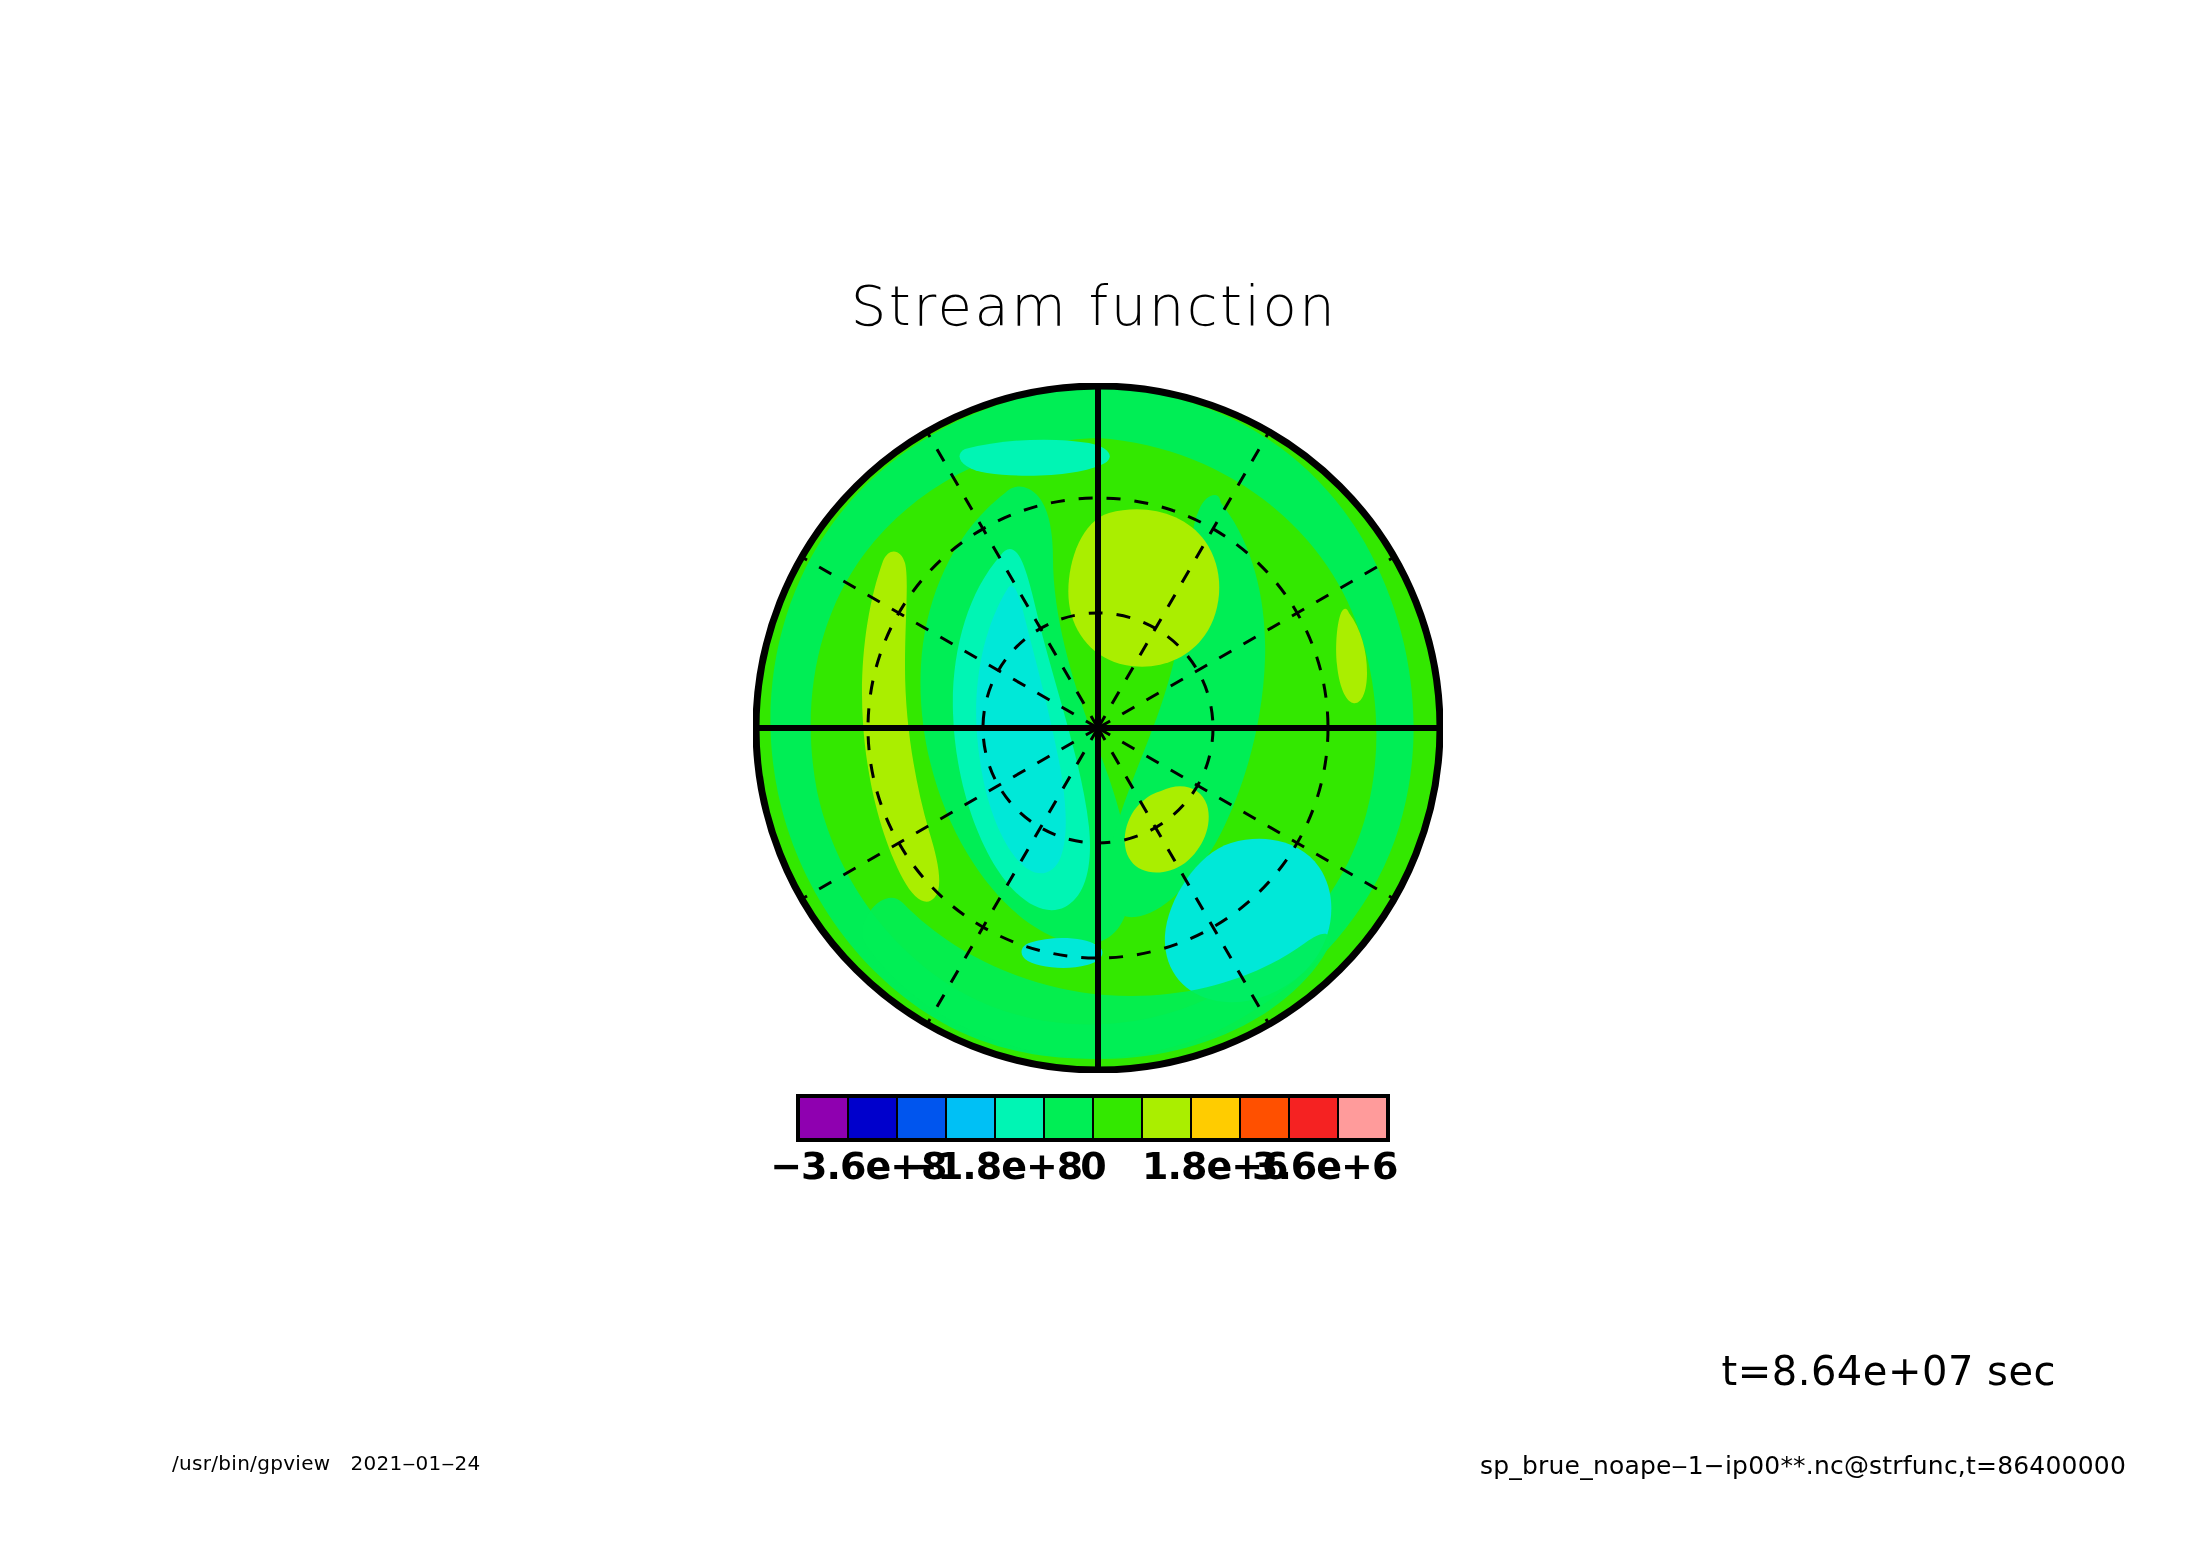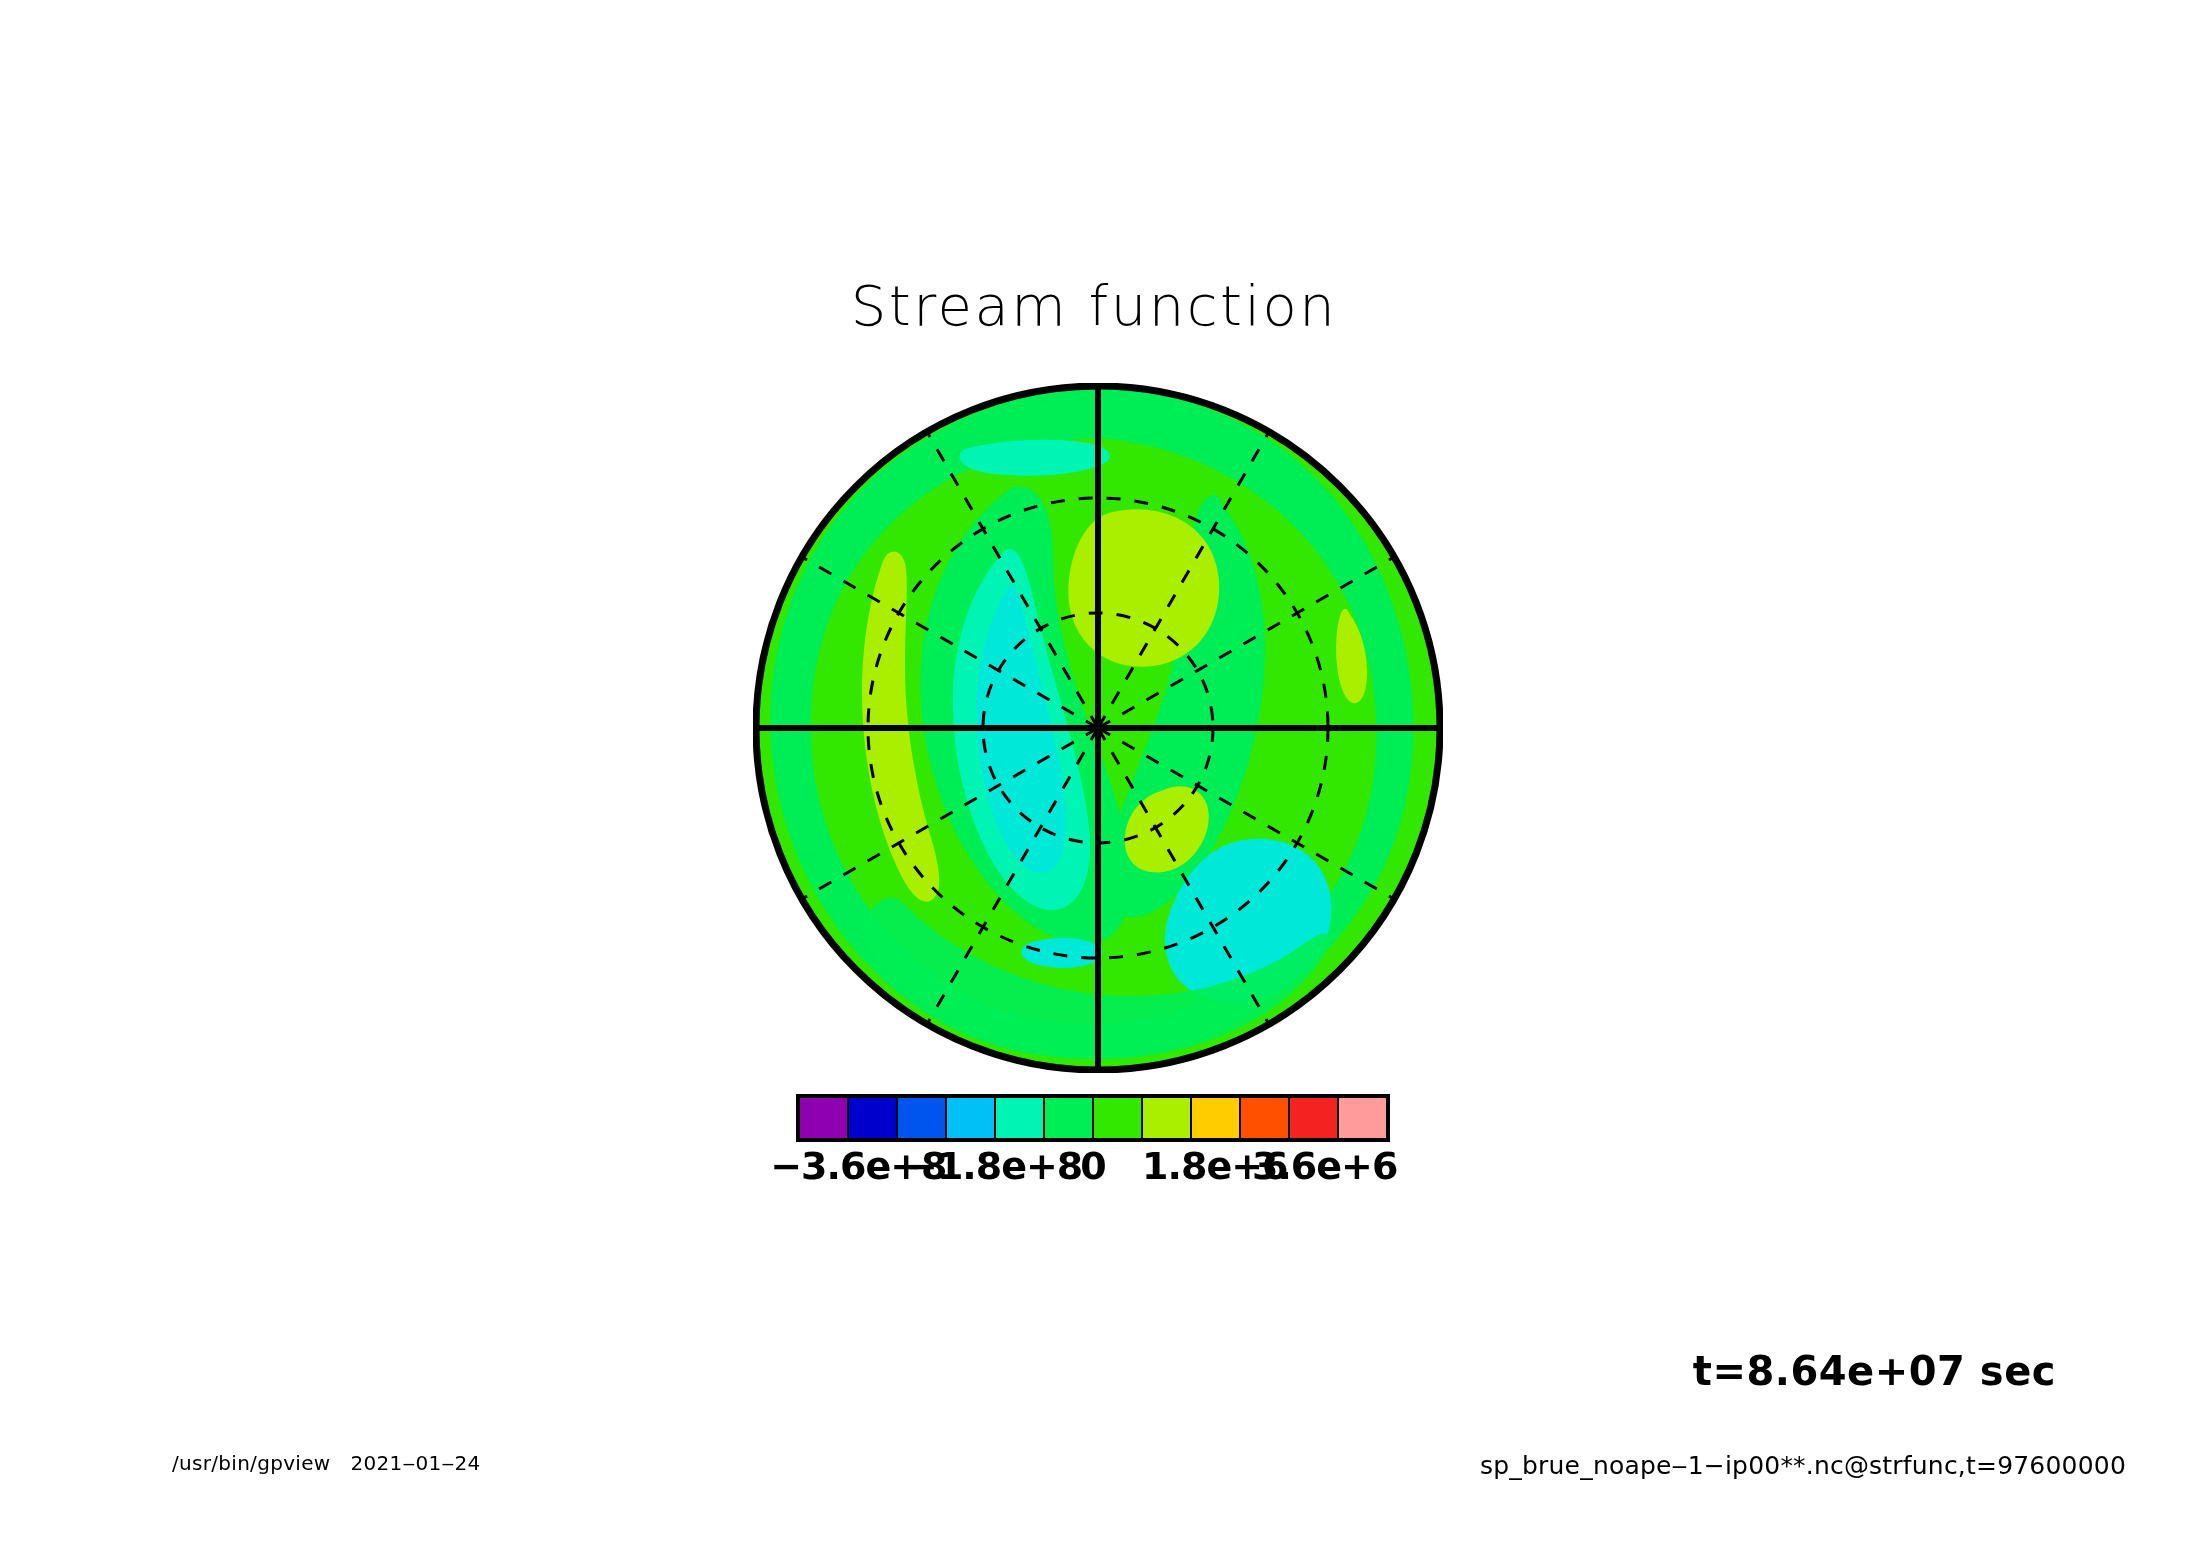--- a/index.html
+++ b/index.html
@@ -96,21 +96,21 @@
     transform: translateX(-50%);
   }
 
   
   #time-label {
     position: absolute;
     right: 132px;
     top: 1348px;
     font-family: "DejaVu Sans", sans-serif;
     font-size: 40px;
-    font-weight: 700;
+    font-weight: 400;
     letter-spacing: 0.5px;
     white-space: pre;
     color: #000000;
   }
 
   #footer-left {
     position: absolute;
     left: 172px;
     top: 1451px;
     font-family: "DejaVu Sans", sans-serif;
@@ -320,15 +320,15 @@
       <div class="cbar-tick" style="left: 417px;">0</div>
       <div class="cbar-tick" style="left: 538.77px;">1.8e+6</div>
       <div class="cbar-tick" style="left: 648.66px;">3.6e+6</div>
     </div>
   </div>
 
   <div id="time-label">t=8.64e+07 sec</div>
 
   <div id="footer-left">/usr/bin/gpview   2021‒01‒24</div>
 
-  <div id="footer-right">sp_brue_noape‒1−ip00**.nc@strfunc,t=97600000</div>
+  <div id="footer-right">sp_brue_noape‒1−ip00**.nc@strfunc,t=86400000</div>
 
 </div>
 
 </body></html>

